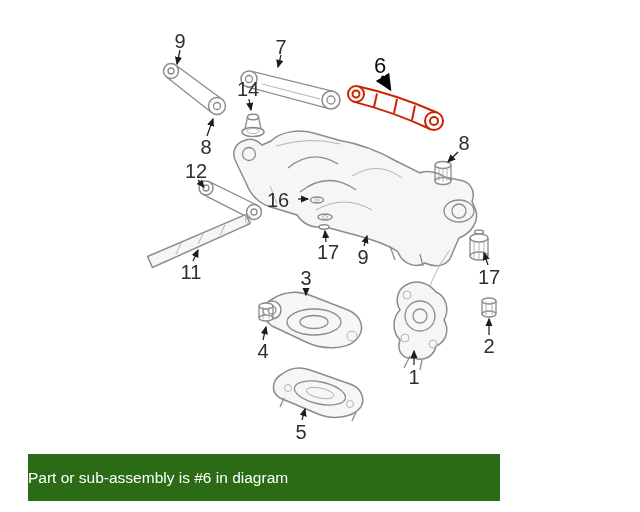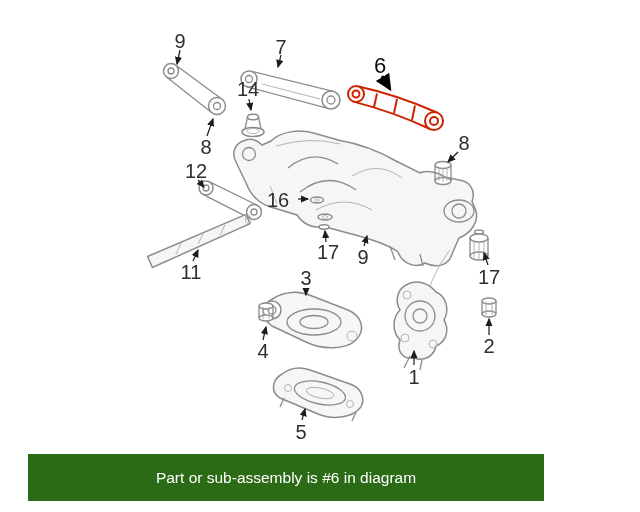--- a/index.html
+++ b/index.html
@@ -7,22 +7,22 @@
     position:relative; width:640px; height:512px; background:#ffffff;
     overflow:hidden; font-family:"Liberation Sans", sans-serif;
   }
   .diagram-svg { position:absolute; left:0; top:0; }
   .part-label {
     position:absolute; transform:translate(-50%,-50%);
     font-size:20px; color:#2e2e2e; user-select:none; white-space:nowrap;
   }
   .part-label.hl { font-size:22px; color:#0d0d0d; }
   .banner {
-    position:absolute; left:28px; top:454px; width:516px; height:47px;
-    background:#2c6b16; color:#ffffff; text-align:center;
+    position:absolute; left:28px; top:454px; width:472px; height:47px;
+    background:#2c6b16; color:#ffffff; text-align:left;
     display:flex; flex-direction:column; justify-content:center;
   }
   .banner p { margin:0; font-size:15.5px; line-height:21px; }
 
   
   .fl  { fill:#f6f6f6; stroke:#8c8c8c; stroke-width:1.5; }
   .fw  { fill:#ffffff; stroke:#8c8c8c; stroke-width:1.5; }
   .ln  { fill:none;    stroke:#8c8c8c; stroke-width:1.3; }
   .lt  { fill:none;    stroke:#ababab; stroke-width:0.9; }
   .red { fill:none;    stroke:#cc2200; stroke-width:2;   }

